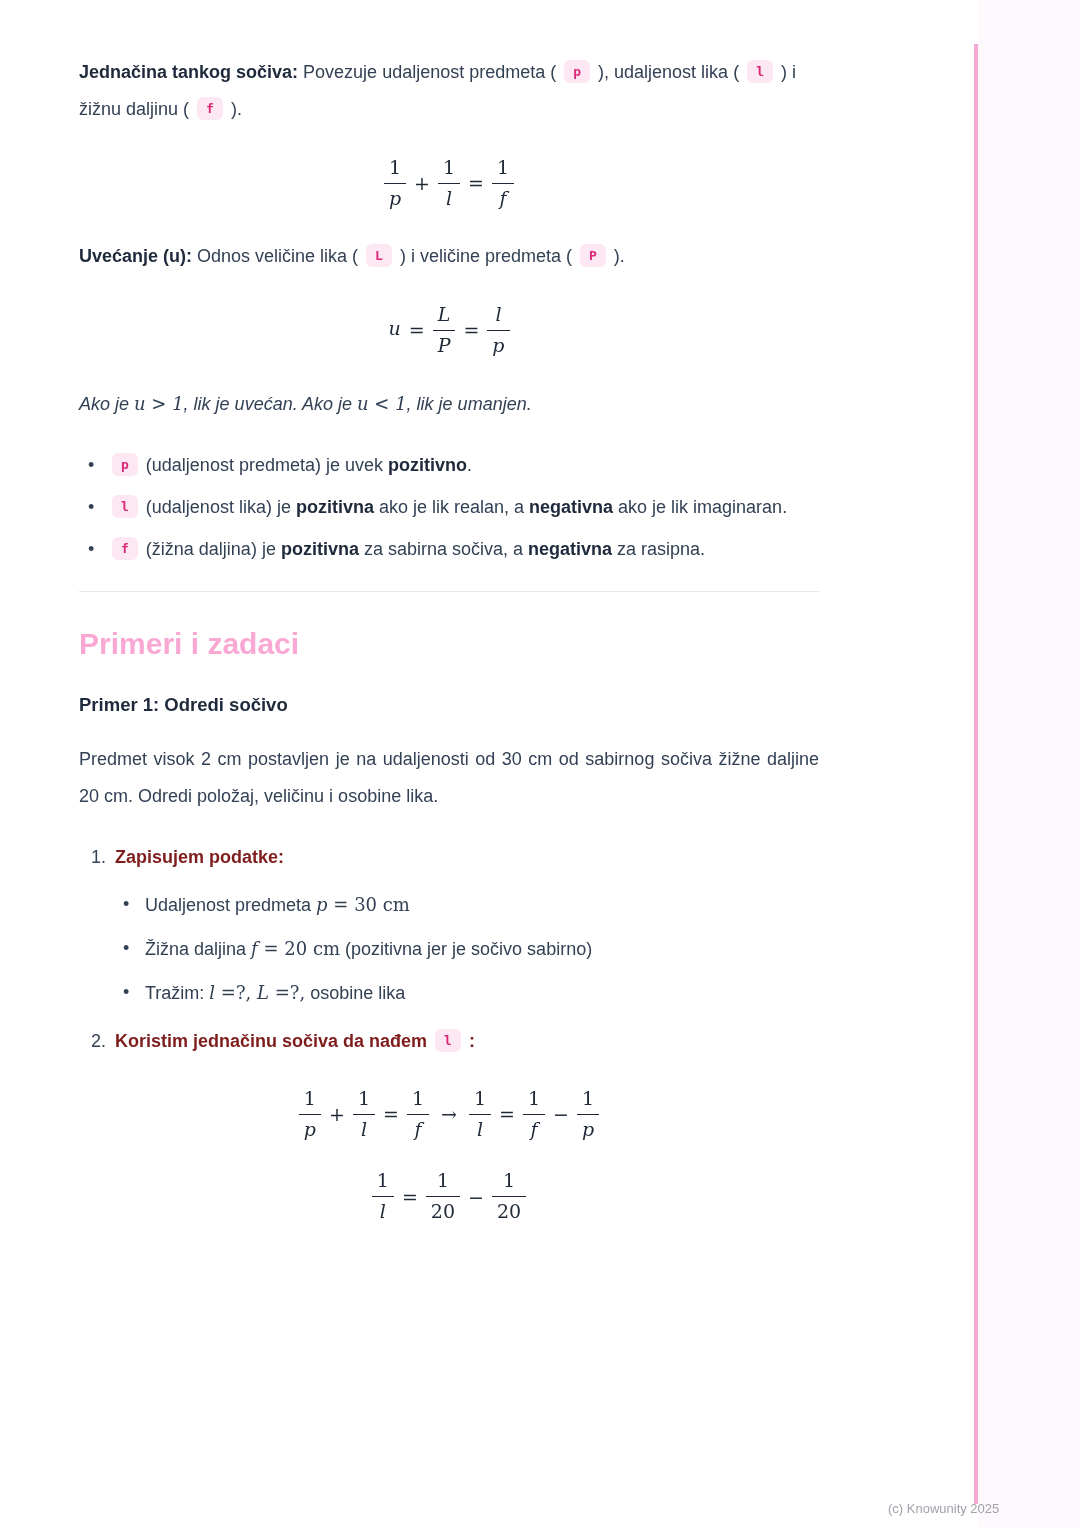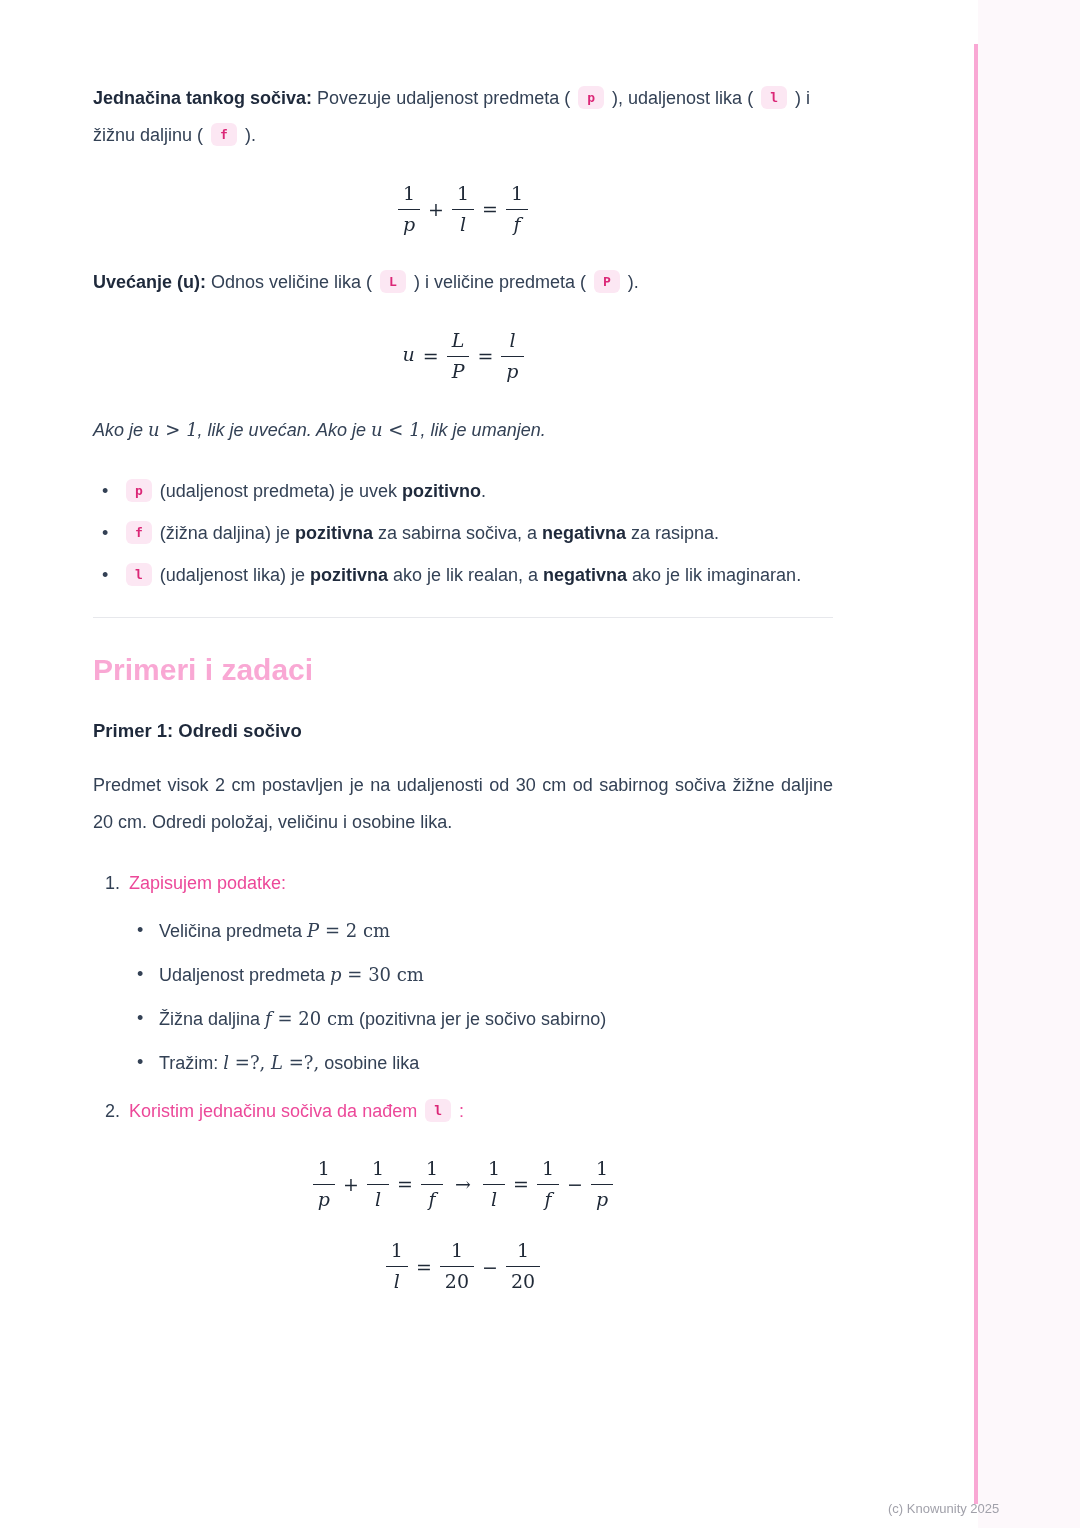--- a/index.html
+++ b/index.html
@@ -15,21 +15,21 @@
   .right-margin {
     position: absolute; left: 978px; top: 0; right: 0; bottom: 0;
     background: #fdf8fb;
   }
   .page-accent {
     position: absolute; left: 974px; top: 44px;
     width: 4px; height: 1460px;
     background: #f9a8d4;
   }
   .content {
-    position: absolute; left: 93px; top: 54px; width: 740px; margin-top: 26px;
+    position: absolute; left: 79px; top: 54px; width: 740px;
   }
   p.body {
     font-size: 18px; line-height: 2.05; margin: 0 0 24px 0;
   }
   p.justify { text-align: justify; }
   strong { font-weight: 700; color: #1e293b; }
   .badge {
     display: inline-block;
     background: #fce7f3; color: #db2777;
     font-family: "DejaVu Sans Mono", "Liberation Mono", monospace;
@@ -65,21 +65,21 @@
   h2.examples-heading {
     font-size: 30px; font-weight: 700; color: #f9a8d4;
     margin: 0 0 30px 0; line-height: 1.2;
   }
   h3.example-title {
     font-size: 18.5px; font-weight: 700; color: #1e293b;
     margin: 0 0 24px 0; line-height: 1.4;
   }
   .step { font-size: 18px; line-height: 2.0; margin: 0 0 16px 0; padding-left: 12px; }
   .step .step-num { margin-right: 9px; color: #334155; }
-  .step .step-title { font-weight: 400; color: #ec4899; }
+  .step .step-title { font-weight: 700; color: #7f1d1d; }
   ul.data-items { list-style: none; margin: 0 0 10px 0; padding: 0; }
   ul.data-items li {
     position: relative; padding-left: 66px; margin-bottom: 15px;
     font-size: 18px; line-height: 1.55;
   }
   ul.data-items li::before {
     content: "\2022"; position: absolute; left: 44px; top: 0;
     color: #334155; font-size: 18px;
   }
   .mser { font-family: "DejaVu Serif", "Liberation Serif", serif; font-style: normal; }
@@ -119,36 +119,35 @@
 
   <div class="formula">
     <span class="mvar">u</span><span class="mop">=</span><span class="frac"><span class="num mvar">L</span><span class="den mvar">P</span></span><span class="mop">=</span><span class="frac"><span class="num mvar">l</span><span class="den mvar">p</span></span>
   </div>
 
   <p class="note"><span>Ako je </span><span class="inline-math">u &gt; 1</span><span>, lik je uvećan. Ako je </span><span class="inline-math">u &lt; 1</span><span>, lik je umanjen.</span></p>
 
 
   <ul class="rules">
     <li><code class="badge">p</code><span> (udaljenost predmeta) je uvek </span><strong>pozitivno</strong><span>.</span></li>
+    <li><code class="badge">l</code><span> (udaljenost lika) je </span><strong>pozitivna</strong><span> ako je lik realan, a </span><strong>negativna</strong><span> ako je lik imaginaran.</span></li>
     <li><code class="badge">f</code><span> (žižna daljina) je </span><strong>pozitivna</strong><span> za sabirna sočiva, a </span><strong>negativna</strong><span> za rasipna.</span></li>
-    <li><code class="badge">l</code><span> (udaljenost lika) je </span><strong>pozitivna</strong><span> ako je lik realan, a </span><strong>negativna</strong><span> ako je lik imaginaran.</span></li>
   </ul>
 
   <hr class="divider">
 
   <h2 class="examples-heading">Primeri i zadaci</h2>
 
   <h3 class="example-title">Primer 1: Odredi sočivo</h3>
 
   <p class="body justify">Predmet visok 2 cm postavljen je na udaljenosti od 30 cm od sabirnog sočiva žižne daljine 20 cm. Odredi položaj, veličinu i osobine lika.</p>
 
   <div class="step"><span class="step-num">1.</span><strong class="step-title">Zapisujem podatke:</strong></div>
 
   <ul class="data-items">
-    <li><span>Veličina predmeta </span><span class="mvar-inline">P</span><span class="mser"> = 2 cm</span><span></span></li>
     <li><span>Udaljenost predmeta </span><span class="mvar-inline">p</span><span class="mser"> = 30 cm</span><span></span></li>
     <li><span>Žižna daljina </span><span class="mvar-inline">f</span><span class="mser"> = 20 cm</span><span> (pozitivna jer je sočivo sabirno)</span></li>
     <li><span>Tražim: </span><span class="mvar-inline">l</span><span class="mser"> =?, </span><span class="mvar-inline">L</span><span class="mser"> =?,</span><span> osobine lika</span></li>
   </ul>
 
   <div class="step"><span class="step-num">2.</span><strong class="step-title">Koristim jednačinu sočiva da nađem </strong><code class="badge">l</code><strong class="step-title"> :</strong></div>
 
   <div class="formula">
     <span class="frac"><span class="num">1</span><span class="den mvar">p</span></span><span class="mop">+</span><span class="frac"><span class="num">1</span><span class="den mvar">l</span></span><span class="mop">=</span><span class="frac"><span class="num">1</span><span class="den mvar">f</span></span><span class="marrow">→</span><span class="frac"><span class="num">1</span><span class="den mvar">l</span></span><span class="mop">=</span><span class="frac"><span class="num">1</span><span class="den mvar">f</span></span><span class="mop">−</span><span class="frac"><span class="num">1</span><span class="den mvar">p</span></span>
   </div>

